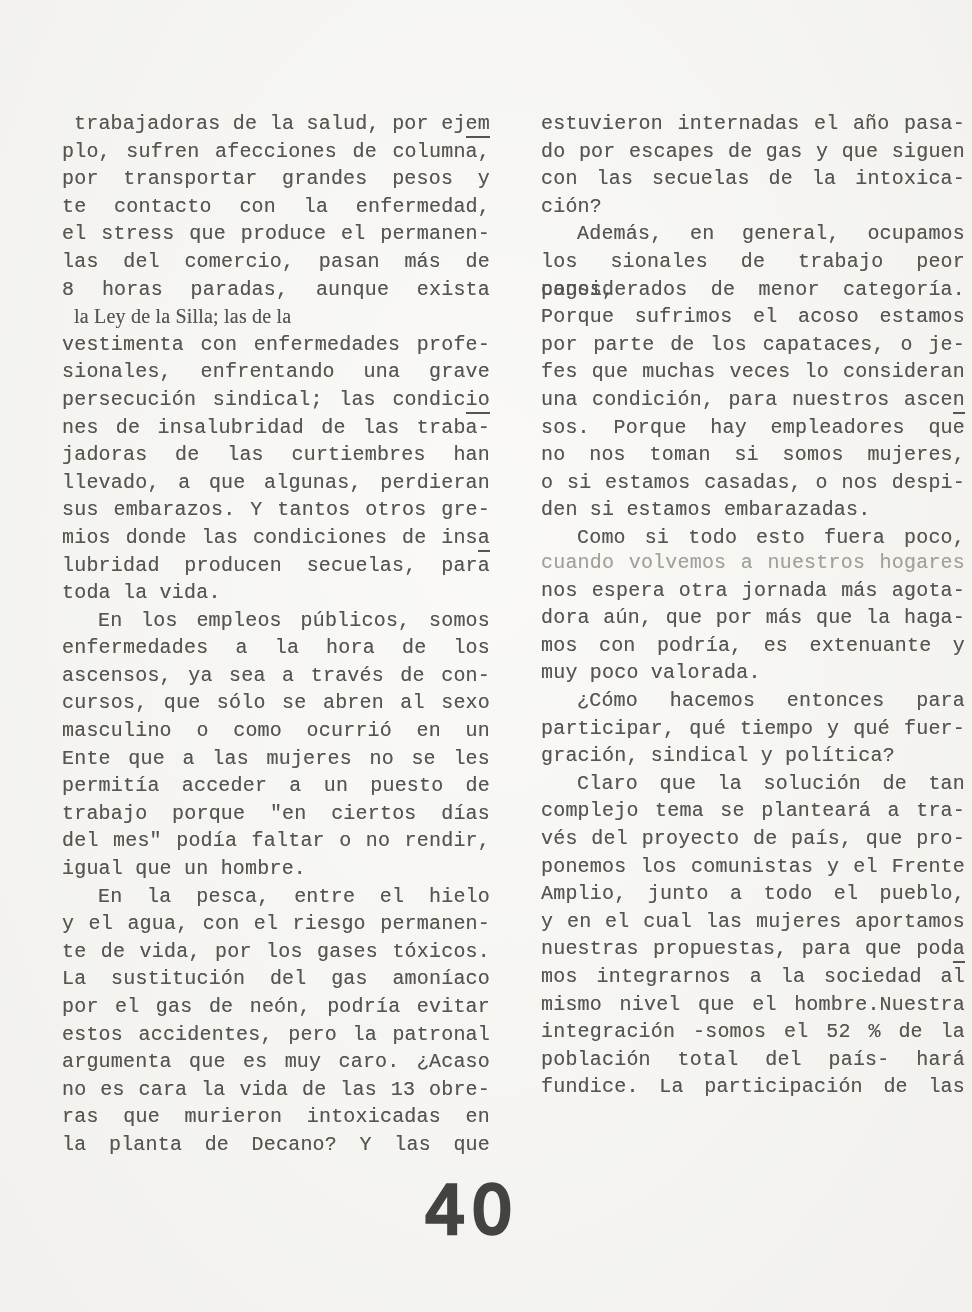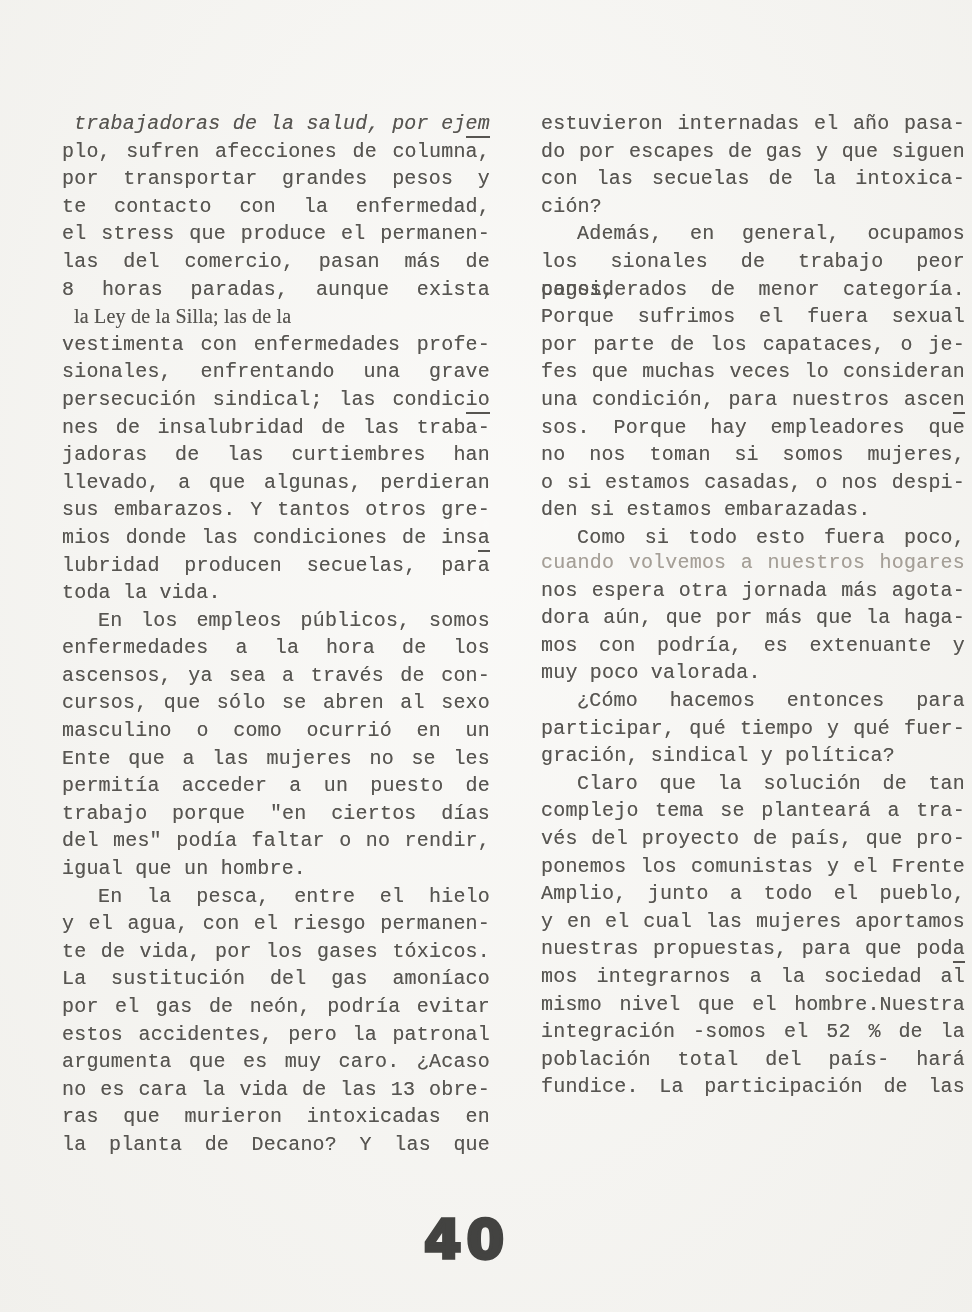--- a/index.html
+++ b/index.html
@@ -44,35 +44,34 @@
     color: var(--faded-ink);
     text-shadow: 0 0 0.6px rgba(165,159,151,0.5);
     margin-top: -2.5px;
   }
   .u { border-bottom: 2px solid currentColor; padding-bottom: 1px; }
   .pageno {
     position: absolute;
     left: 424px; top: 1172px;
     width: 140px;
     font-family: "DejaVu Sans", sans-serif;
-    font-weight: bold;
-    font-size: 54px;
+    font-weight: normal;
+    font-size: 66px;
     letter-spacing: 5px;
     color: var(--pageno-ink);
     -webkit-text-stroke: 3.5px var(--pageno-ink);
     text-shadow: 0 0 1px rgba(66,66,64,0.7);
-    margin-top: 36px;
   }
 </style>
 </head>
 <body>
 
 <div class="page">
   <div class="col col-left">
-      <div class="line j" style="padding-left: 12px; font-style: italic;">trabajadoras de la salud, por ej<span class="u">em</span></div>
+      <div class="line j" style="padding-left: 12px;">trabajadoras de la salud, por ej<span class="u">em</span></div>
       <div class="line j">plo, sufren afecciones de columna,</div>
       <div class="line j">por transportar grandes pesos y</div>
       <div class="line j">te contacto con la enfermedad,</div>
       <div class="line j">el stress que produce el permanen-</div>
       <div class="line j">las del comercio, pasan más de</div>
       <div class="line j">8 horas paradas, aunque exista</div>
       <div class="line" style="padding-left: 12px; font-family: Liberation Serif, serif;">la Ley de la Silla; las de la</div>
       <div class="line j">vestimenta con enfermedades profe-</div>
       <div class="line j">sionales, enfrentando una grave</div>
       <div class="line j">persecución sindical; las condic<span class="u">io</span></div>
@@ -105,21 +104,21 @@
       <div class="line j">la planta de Decano? Y las que</div>
     </div>
   <div class="col col-right">
       <div class="line j">estuvieron internadas el año pasa-</div>
       <div class="line j">do por escapes de gas y que siguen</div>
       <div class="line j">con las secuelas de la intoxica-</div>
       <div class="line">ción?</div>
       <div class="line j" style="padding-left: 36px;">Además, en general, ocupamos</div>
       <div class="line j">los sionales de trabajo peor pagos,</div>
       <div class="line j">considerados de menor categoría.</div>
-      <div class="line j">Porque sufrimos el fuera sexual</div>
+      <div class="line j">Porque sufrimos el acoso estamos</div>
       <div class="line j">por parte de los capataces, o je-</div>
       <div class="line j">fes que muchas veces lo consideran</div>
       <div class="line j">una condición, para nuestros asce<span class="u">n</span></div>
       <div class="line j">sos. Porque hay empleadores que</div>
       <div class="line j">no nos toman si somos mujeres,</div>
       <div class="line j">o si estamos casadas, o nos despi-</div>
       <div class="line">den si estamos embarazadas.</div>
       <div class="line j" style="padding-left: 36px;">Como si todo esto fuera poco,</div>
       <div class="line j f">cuando volvemos a nuestros hogares</div>
       <div class="line j">nos espera otra jornada más agota-</div>

